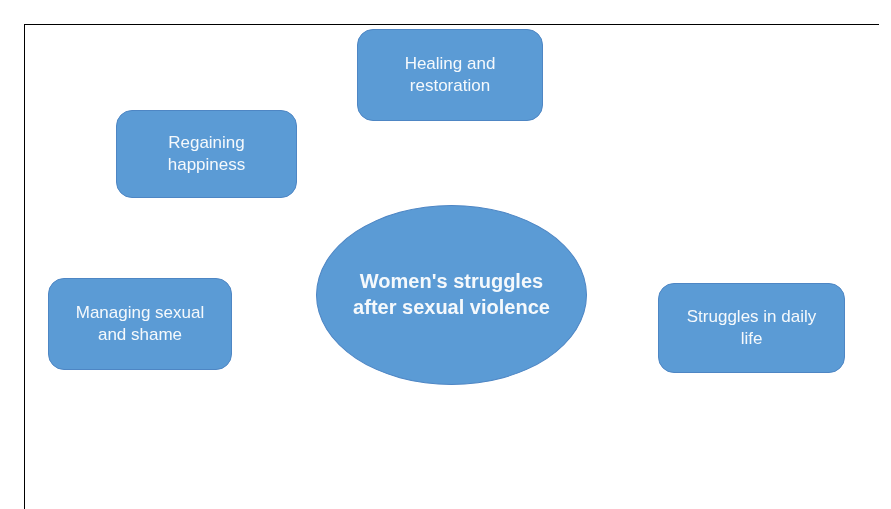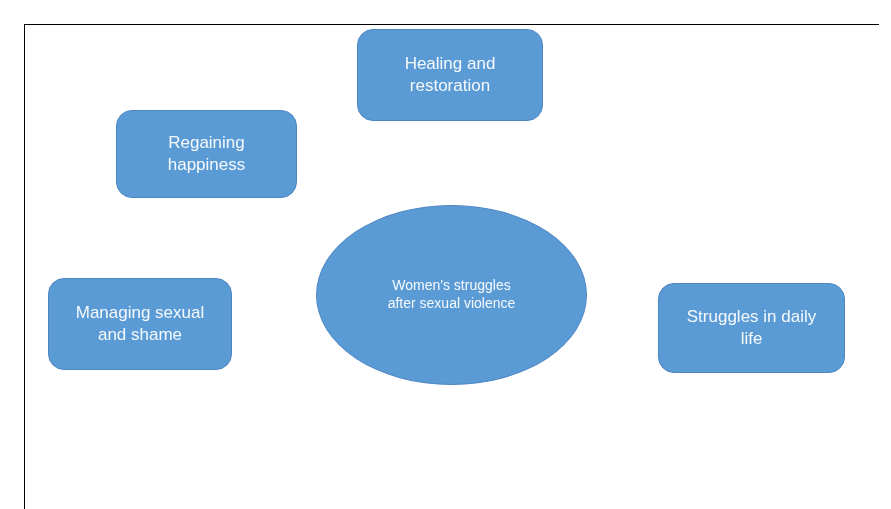--- a/index.html
+++ b/index.html
@@ -34,22 +34,23 @@
     line-height: 1.32;
     padding: 4px 10px;
   }
 
   .node.box {
     border-radius: 16px;
   }
 
   .node.ellipse {
     border-radius: 50%;
-    font-size: 14px;
+    font-size: 20px;
     line-height: 1.28;
+    font-weight: bold;
   }
 
   
   .pos-healing      { left: 332px; top:   4px; width: 186px; height: 92px; }
   .pos-regaining    { left:  91px; top:  85px; width: 181px; height: 88px; }
   .pos-professional { left: 590px; top:  90px; width: 190px; height: 87px; }
   .pos-managing     { left:  23px; top: 253px; width: 184px; height: 92px; }
   .pos-daily        { left: 633px; top: 258px; width: 187px; height: 90px; text-align: center; }
   .pos-center       { left: 291px; top: 180px; width: 271px; height: 180px; }
 </style>

